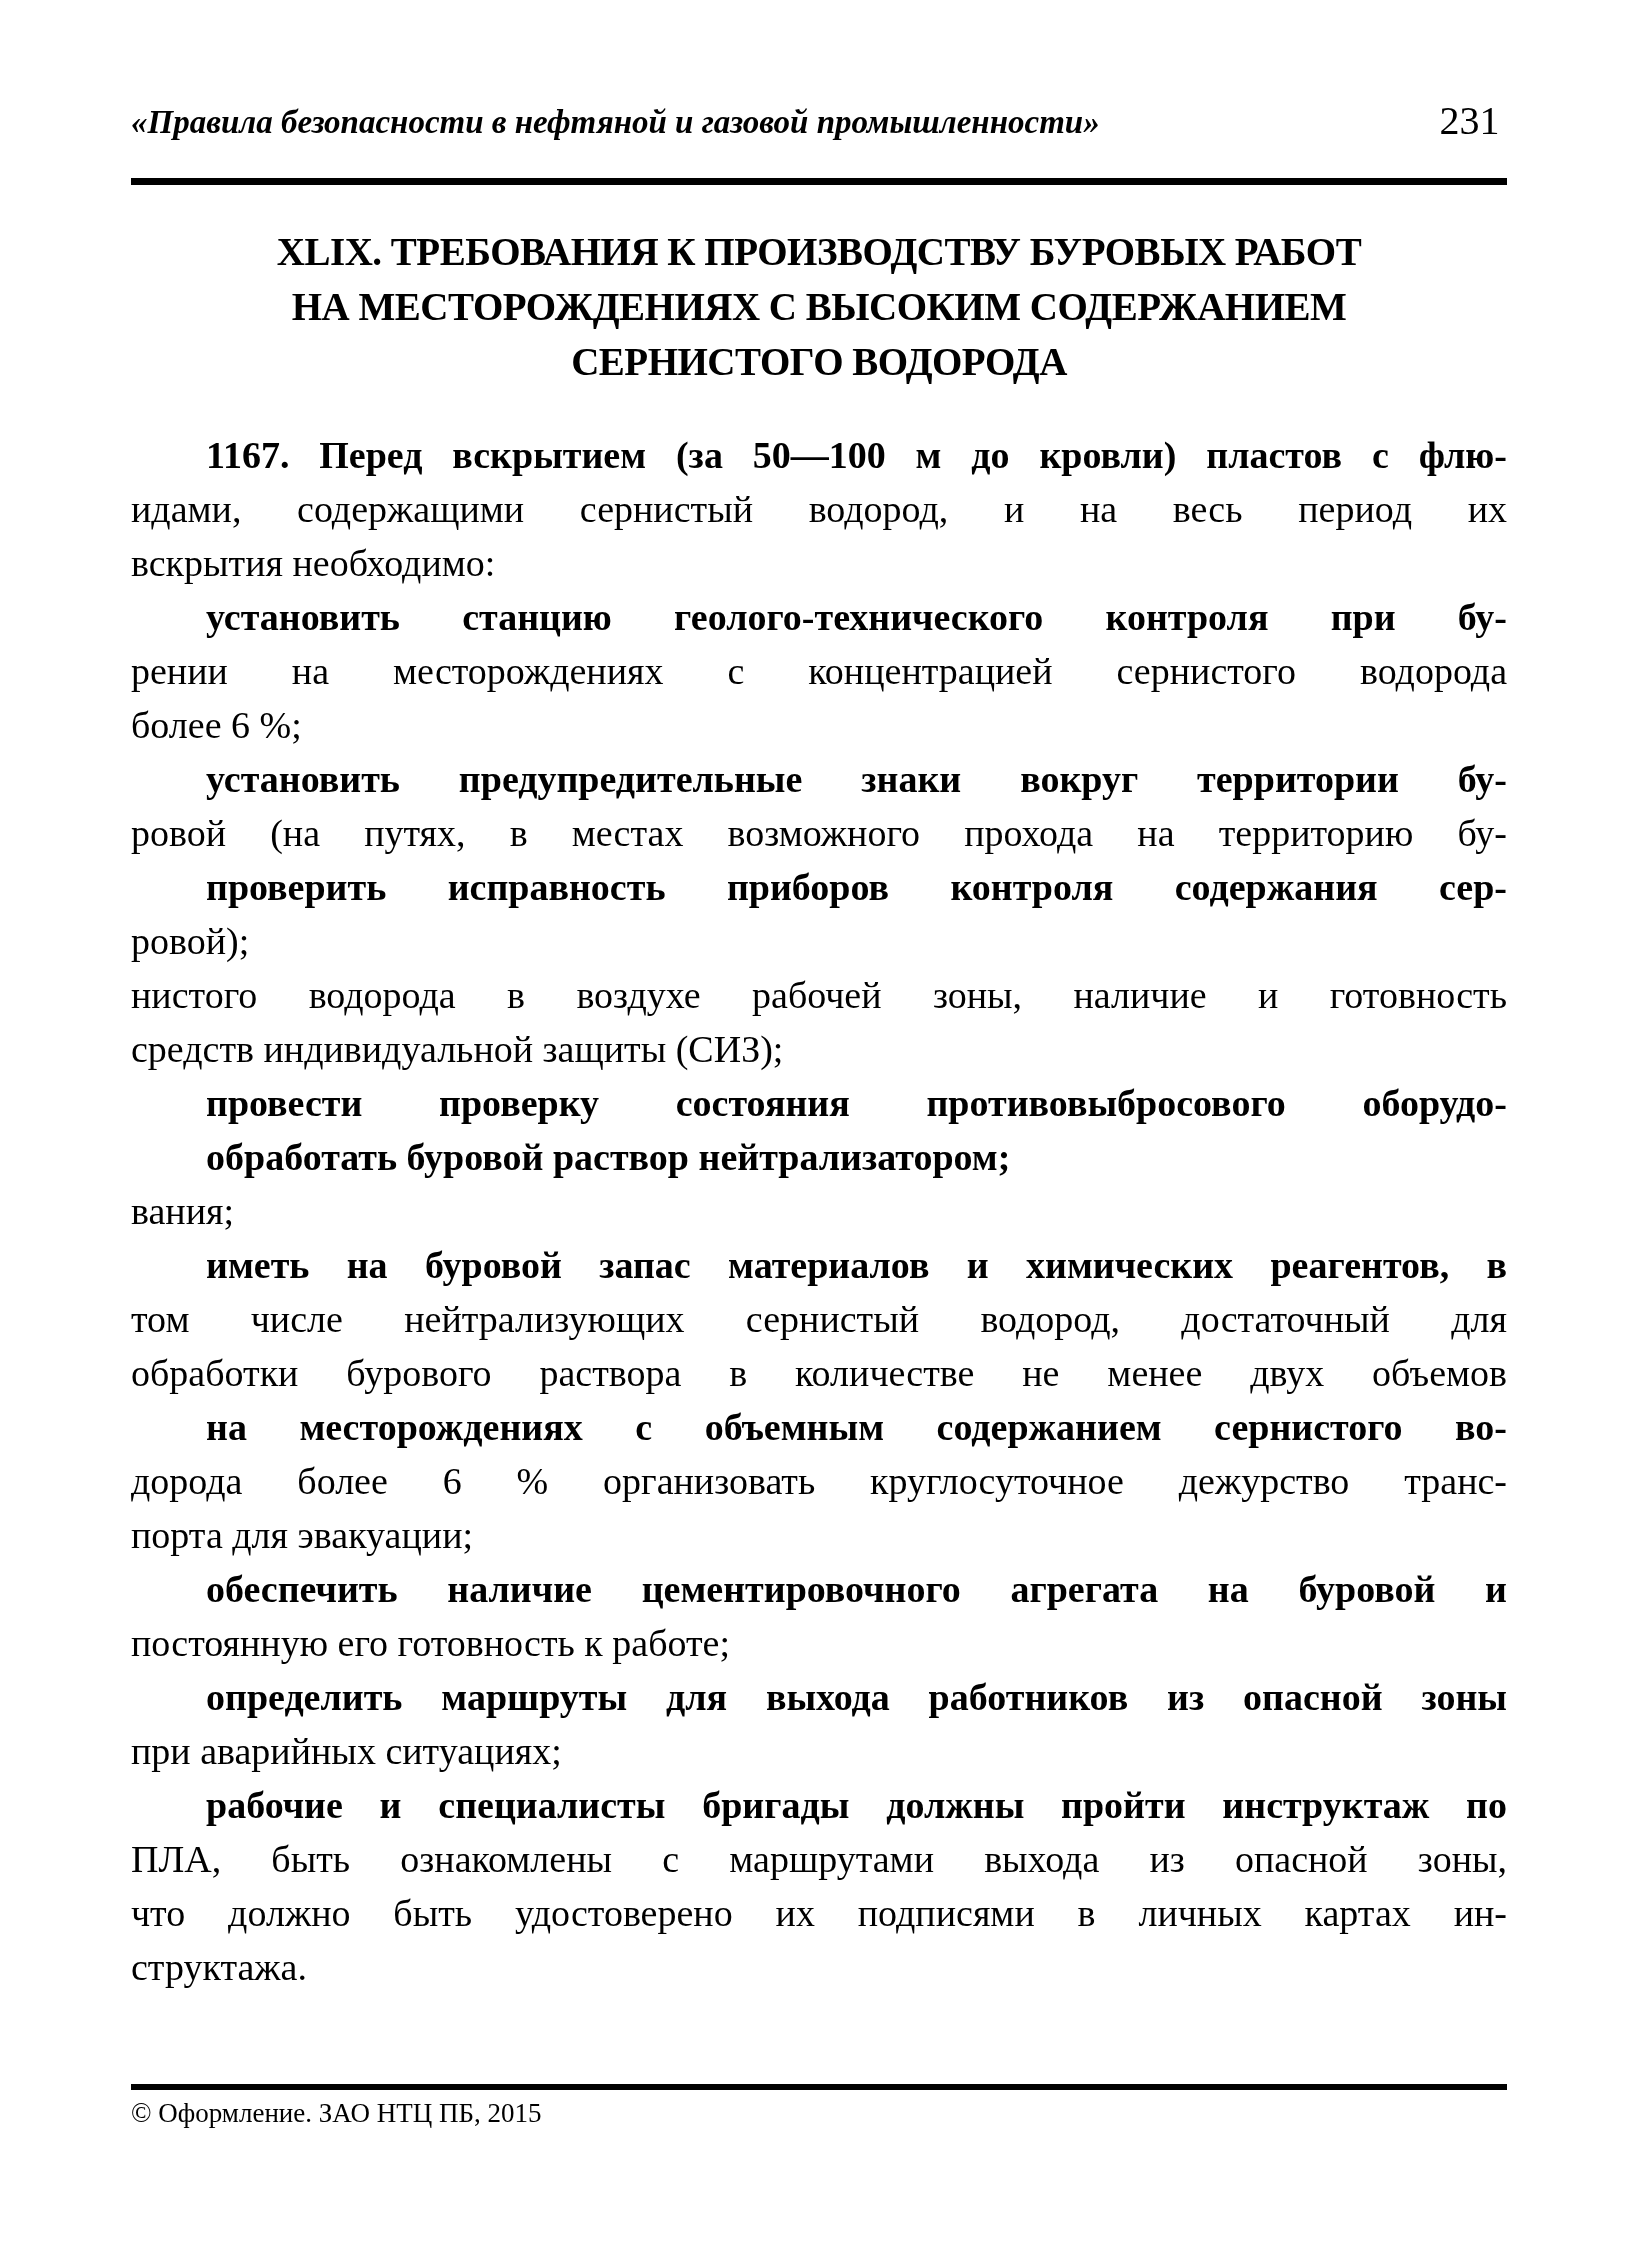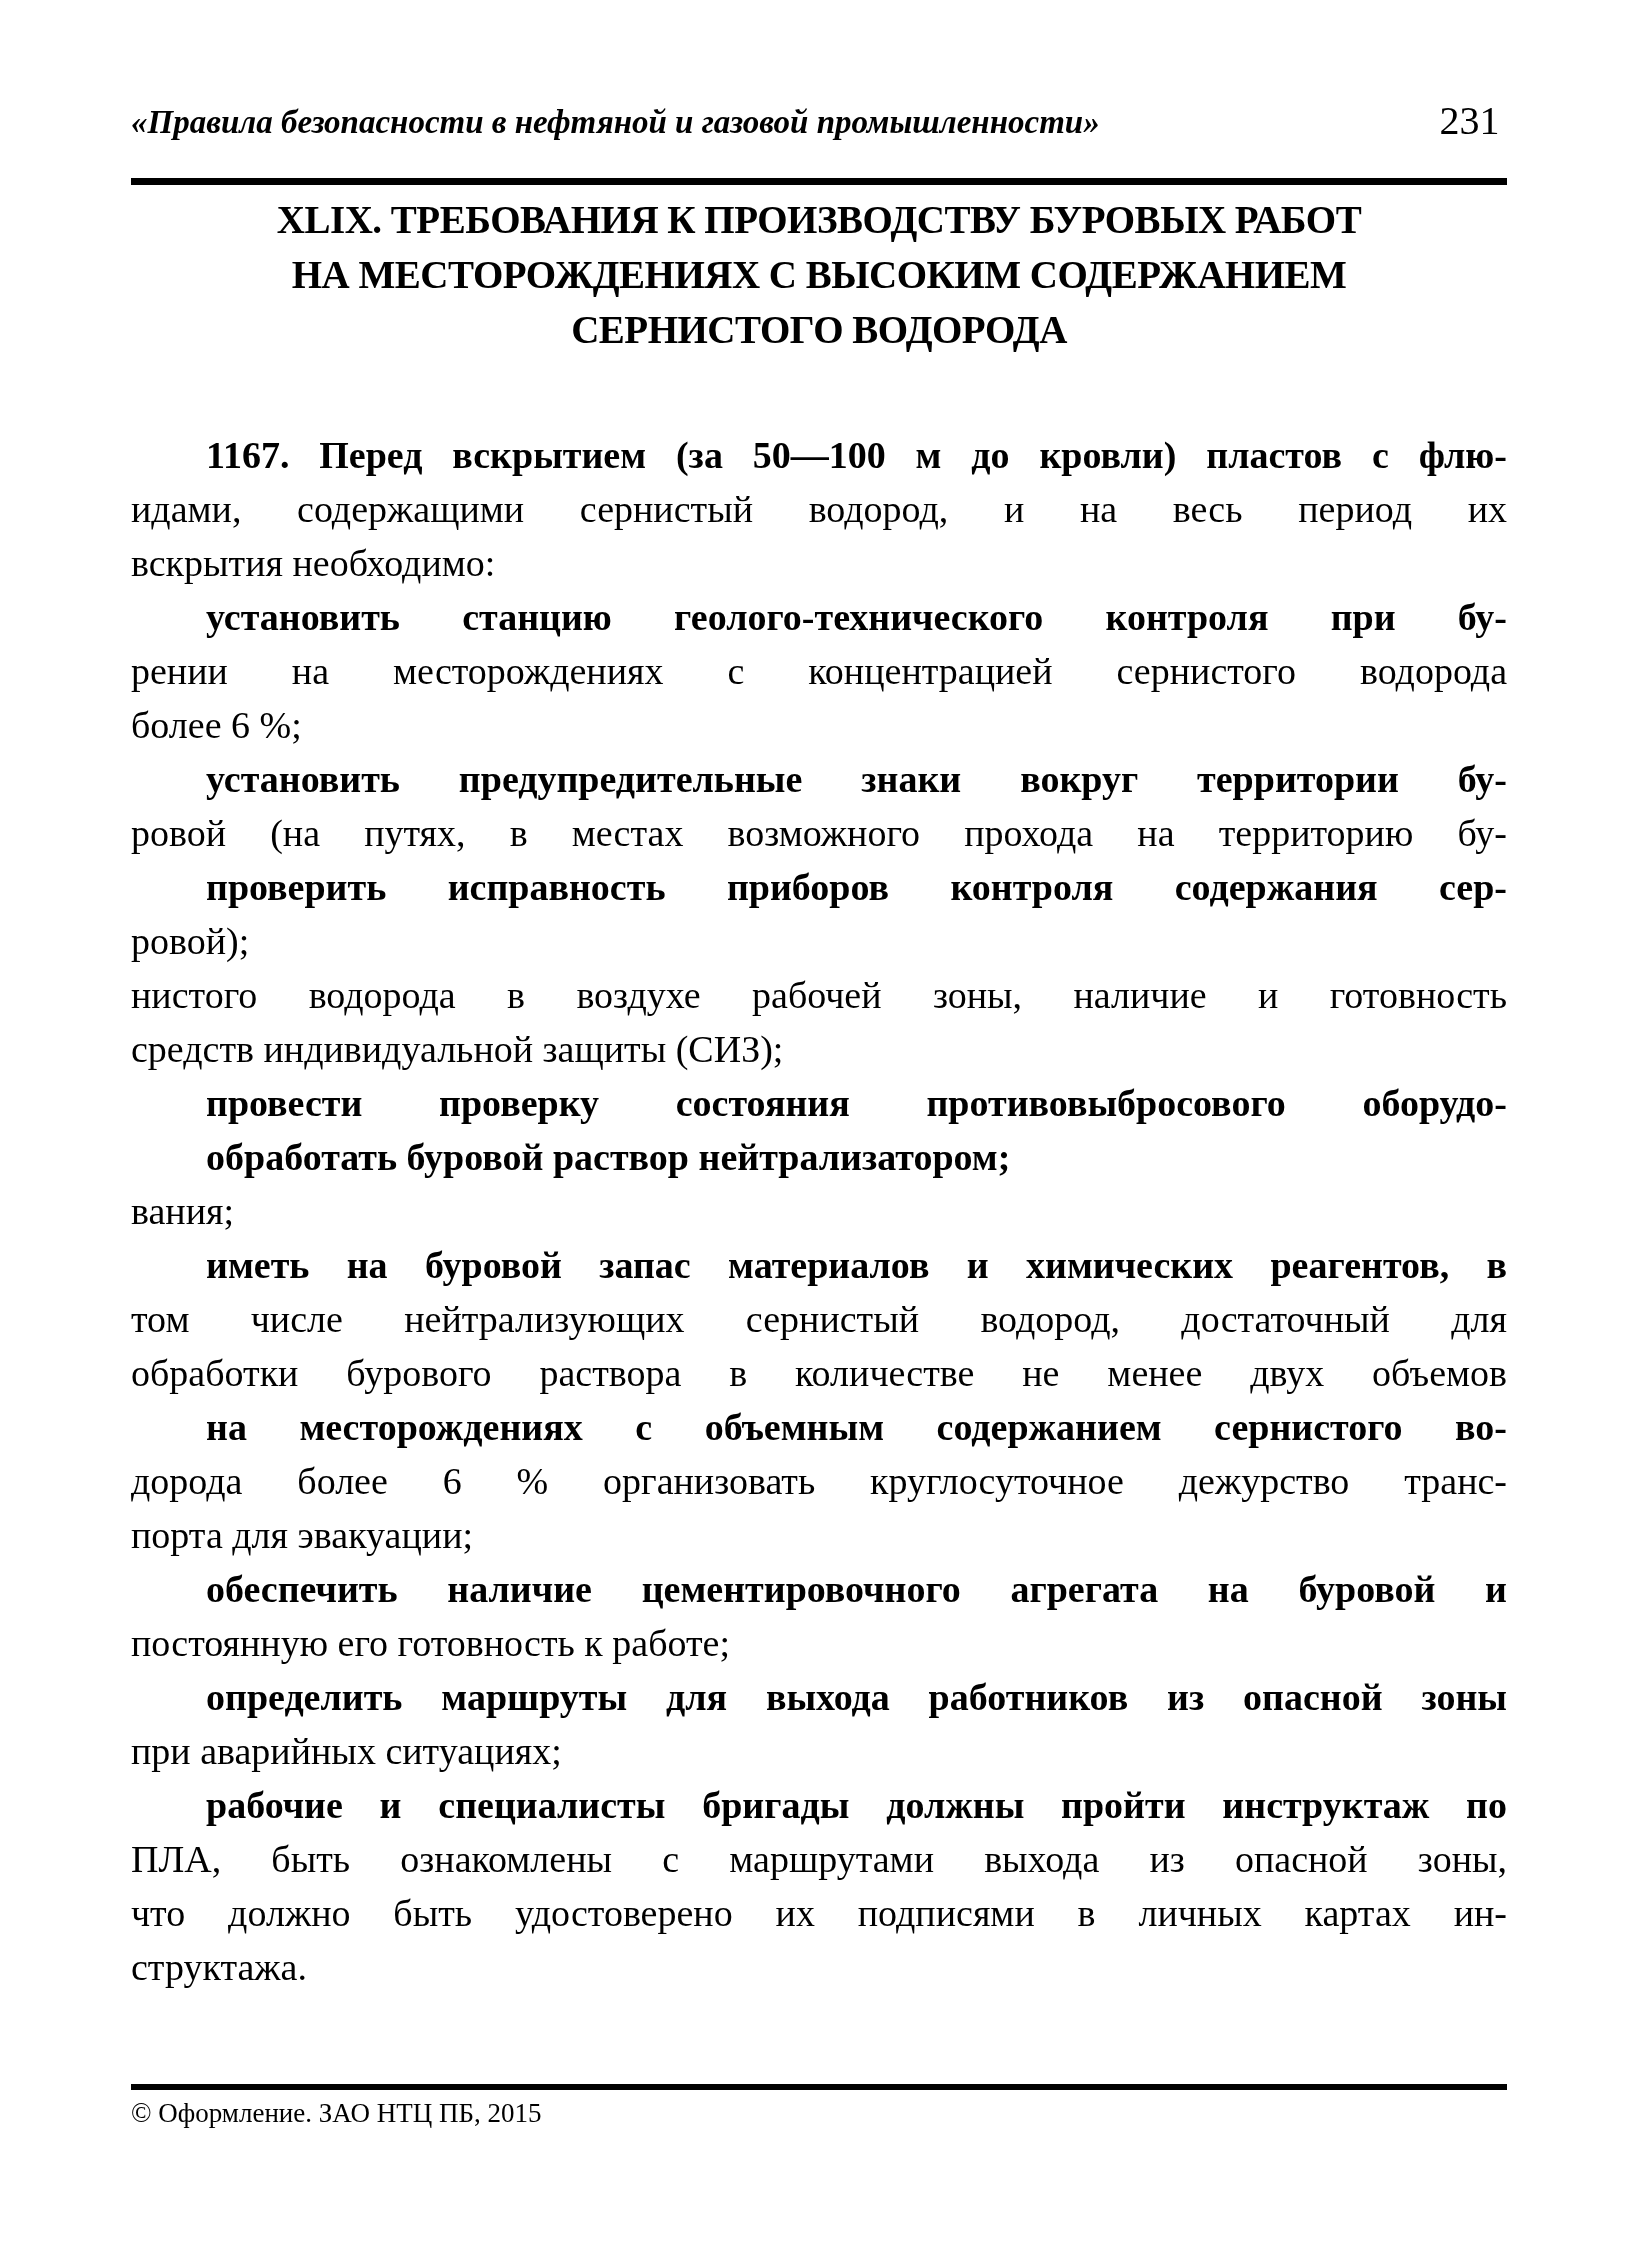--- a/index.html
+++ b/index.html
@@ -41,21 +41,21 @@
     line-height: 1.1;
     padding-right: 7.6px;
   }
   .header-rule {
     top: 178px;
     height: 6.7px;
     background: #000000;
   }
   
   .chapter-title {
-    top: 192px;
+    top: 224px;
     margin: 0;
     text-align: center;
     font-size: 39px;
     font-weight: bold;
     line-height: 55px;
     letter-spacing: -0.5px;
   }
   .chapter-title .t-line { display: block; }
   
   .section-body {

